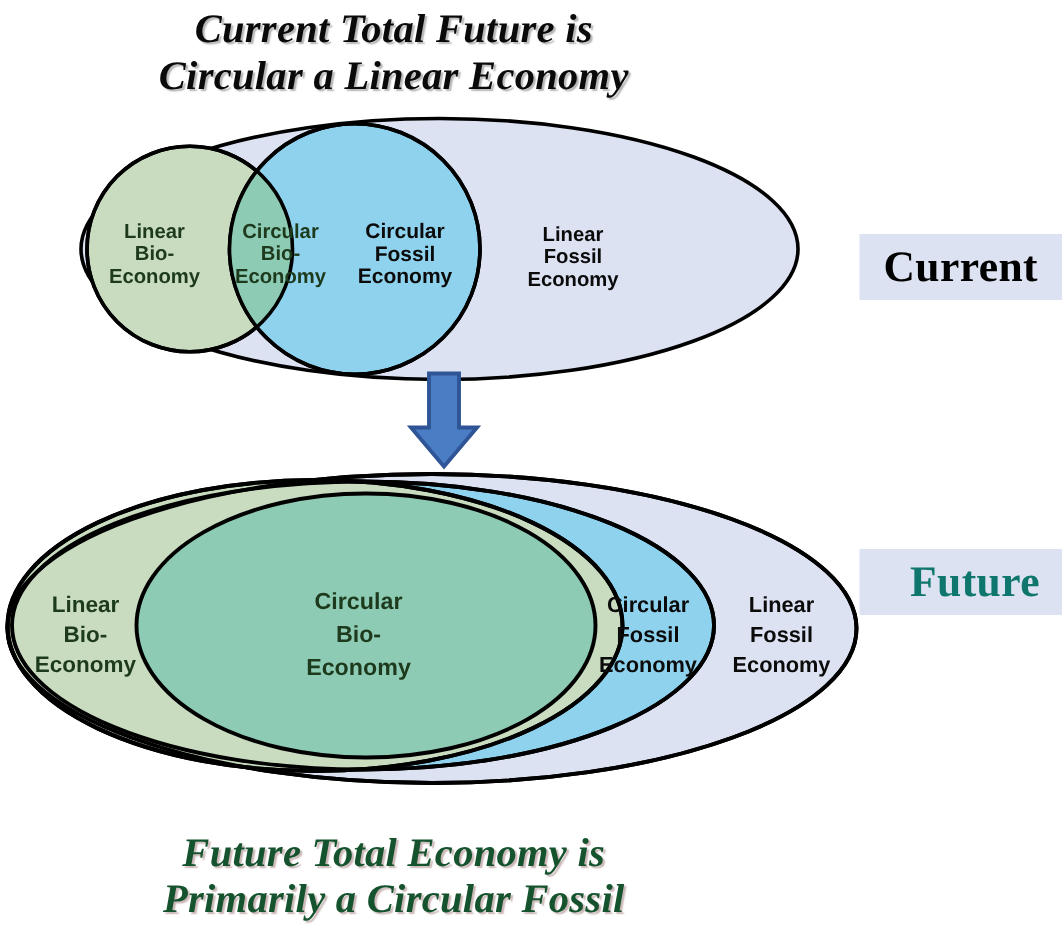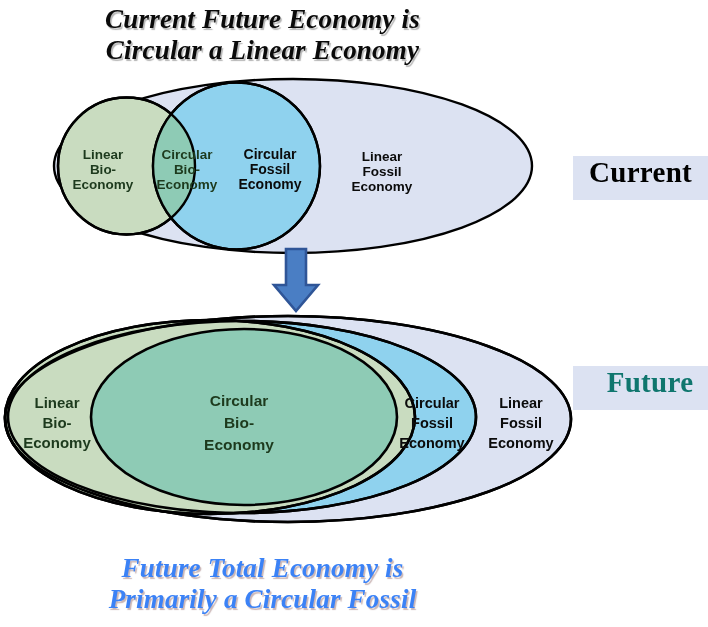--- a/index.html
+++ b/index.html
@@ -28,34 +28,35 @@
     line-height: 1.16;
     letter-spacing: 0.2px;
   }
   #title-top {
     top: 4px;
     color: #0a0a0a;
     text-shadow: 1.5px 1.5px 1px rgba(120,120,120,0.55);
   }
   #title-bottom {
     top: 553px;
-    color: #3b82f6;
+    color: #14532d;
     text-shadow: 1.5px 1.5px 1px rgba(150,110,110,0.5);
     text-align: center;
   }
   .title-line { display: block; white-space: nowrap; }
 
   
   .badge {
     position: absolute;
     background: #dce2f2;
     font-family: "Liberation Serif", serif;
     font-weight: bold;
     font-size: 29px;
     display: flex;
+    align-items: center;
     justify-content: center;
     letter-spacing: 0.3px;
   }
   #badge-current {
     left: 573px;
     top: 156px;
     width: 135px;
     height: 44px;
     color: #000000;
   }
@@ -81,21 +82,21 @@
     text-anchor: middle;
     dominant-baseline: middle;
   }
   .lbl-dark  { fill: #1d3a1d; }
   .lbl-black { fill: #0b0b0b; }
 </style>
 </head>
 <body>
 
 <div class="title" id="title-top">
-  <span class="title-line">Current Future Economy is</span>
+  <span class="title-line">Current Total Future is</span>
   <span class="title-line">Circular a Linear Economy</span>
 </div>
 
 <svg class="diagram" id="diagram-current" width="708" height="627" viewBox="0 0 708 627" style="pointer-events:none;">
   <defs>
 
     <clipPath id="clip-top-green">
       <circle cx="126.5" cy="166" r="68.5"></circle>
     </clipPath>
     <clipPath id="clip-top-blue">

